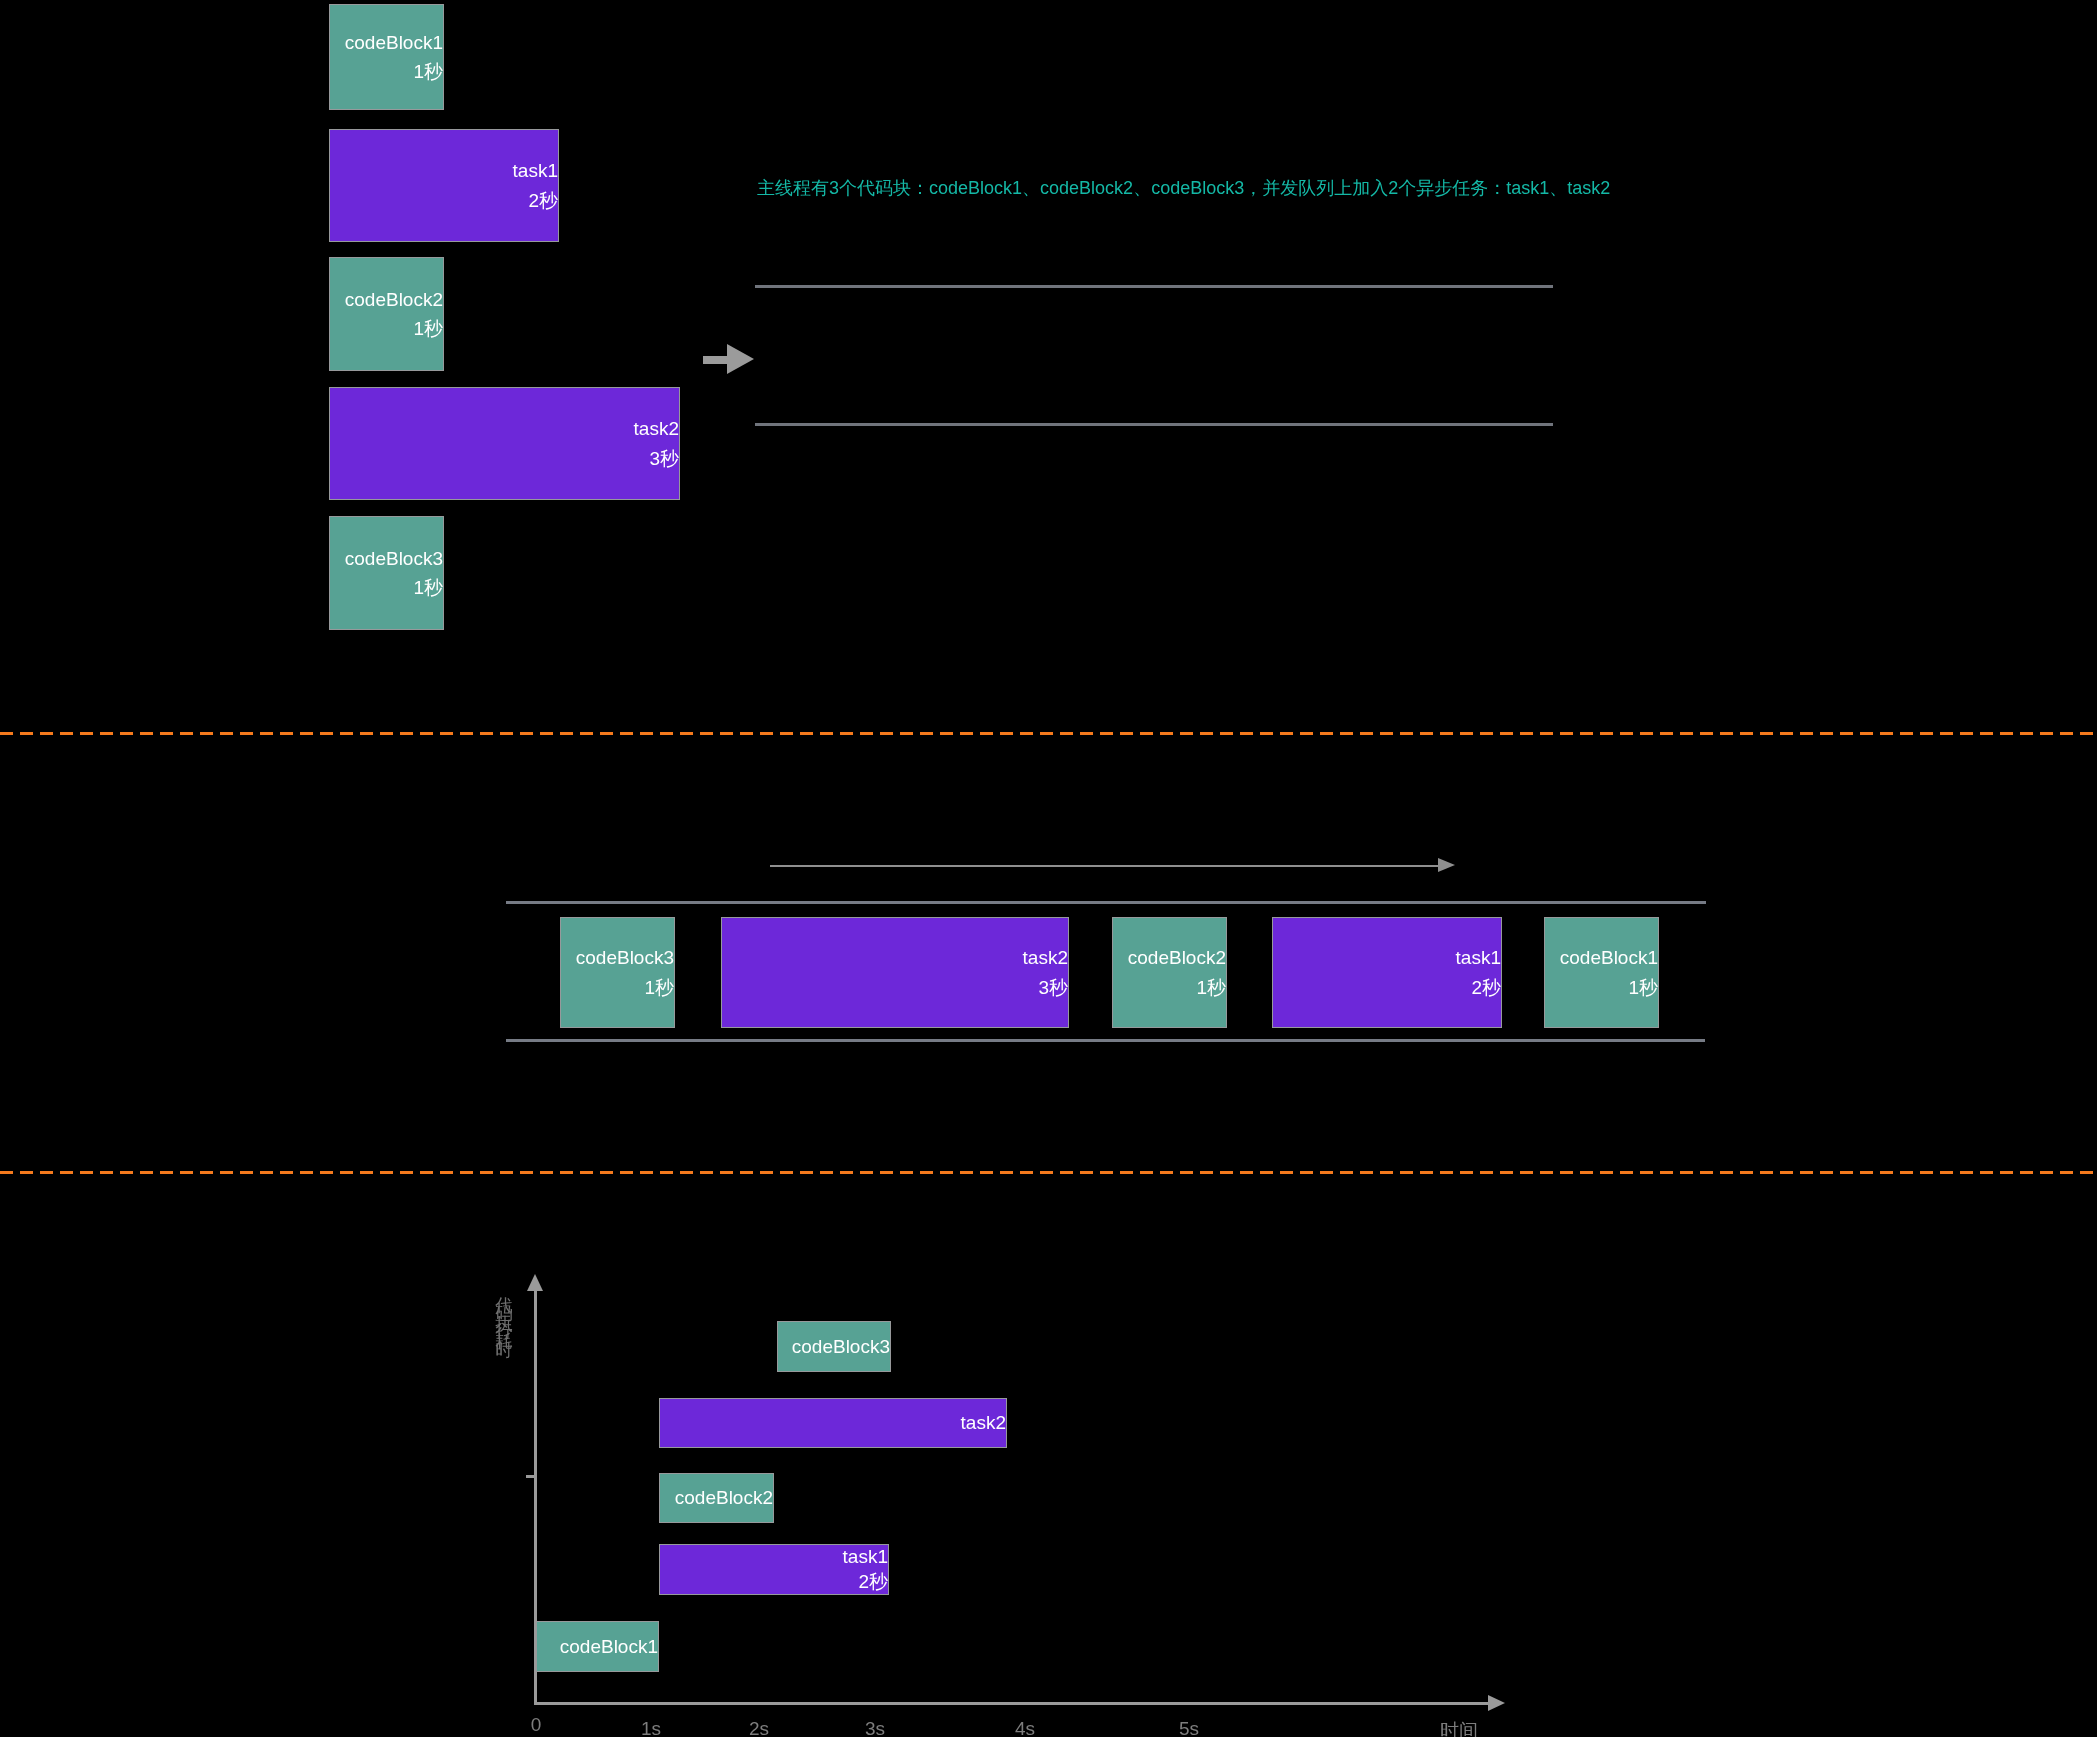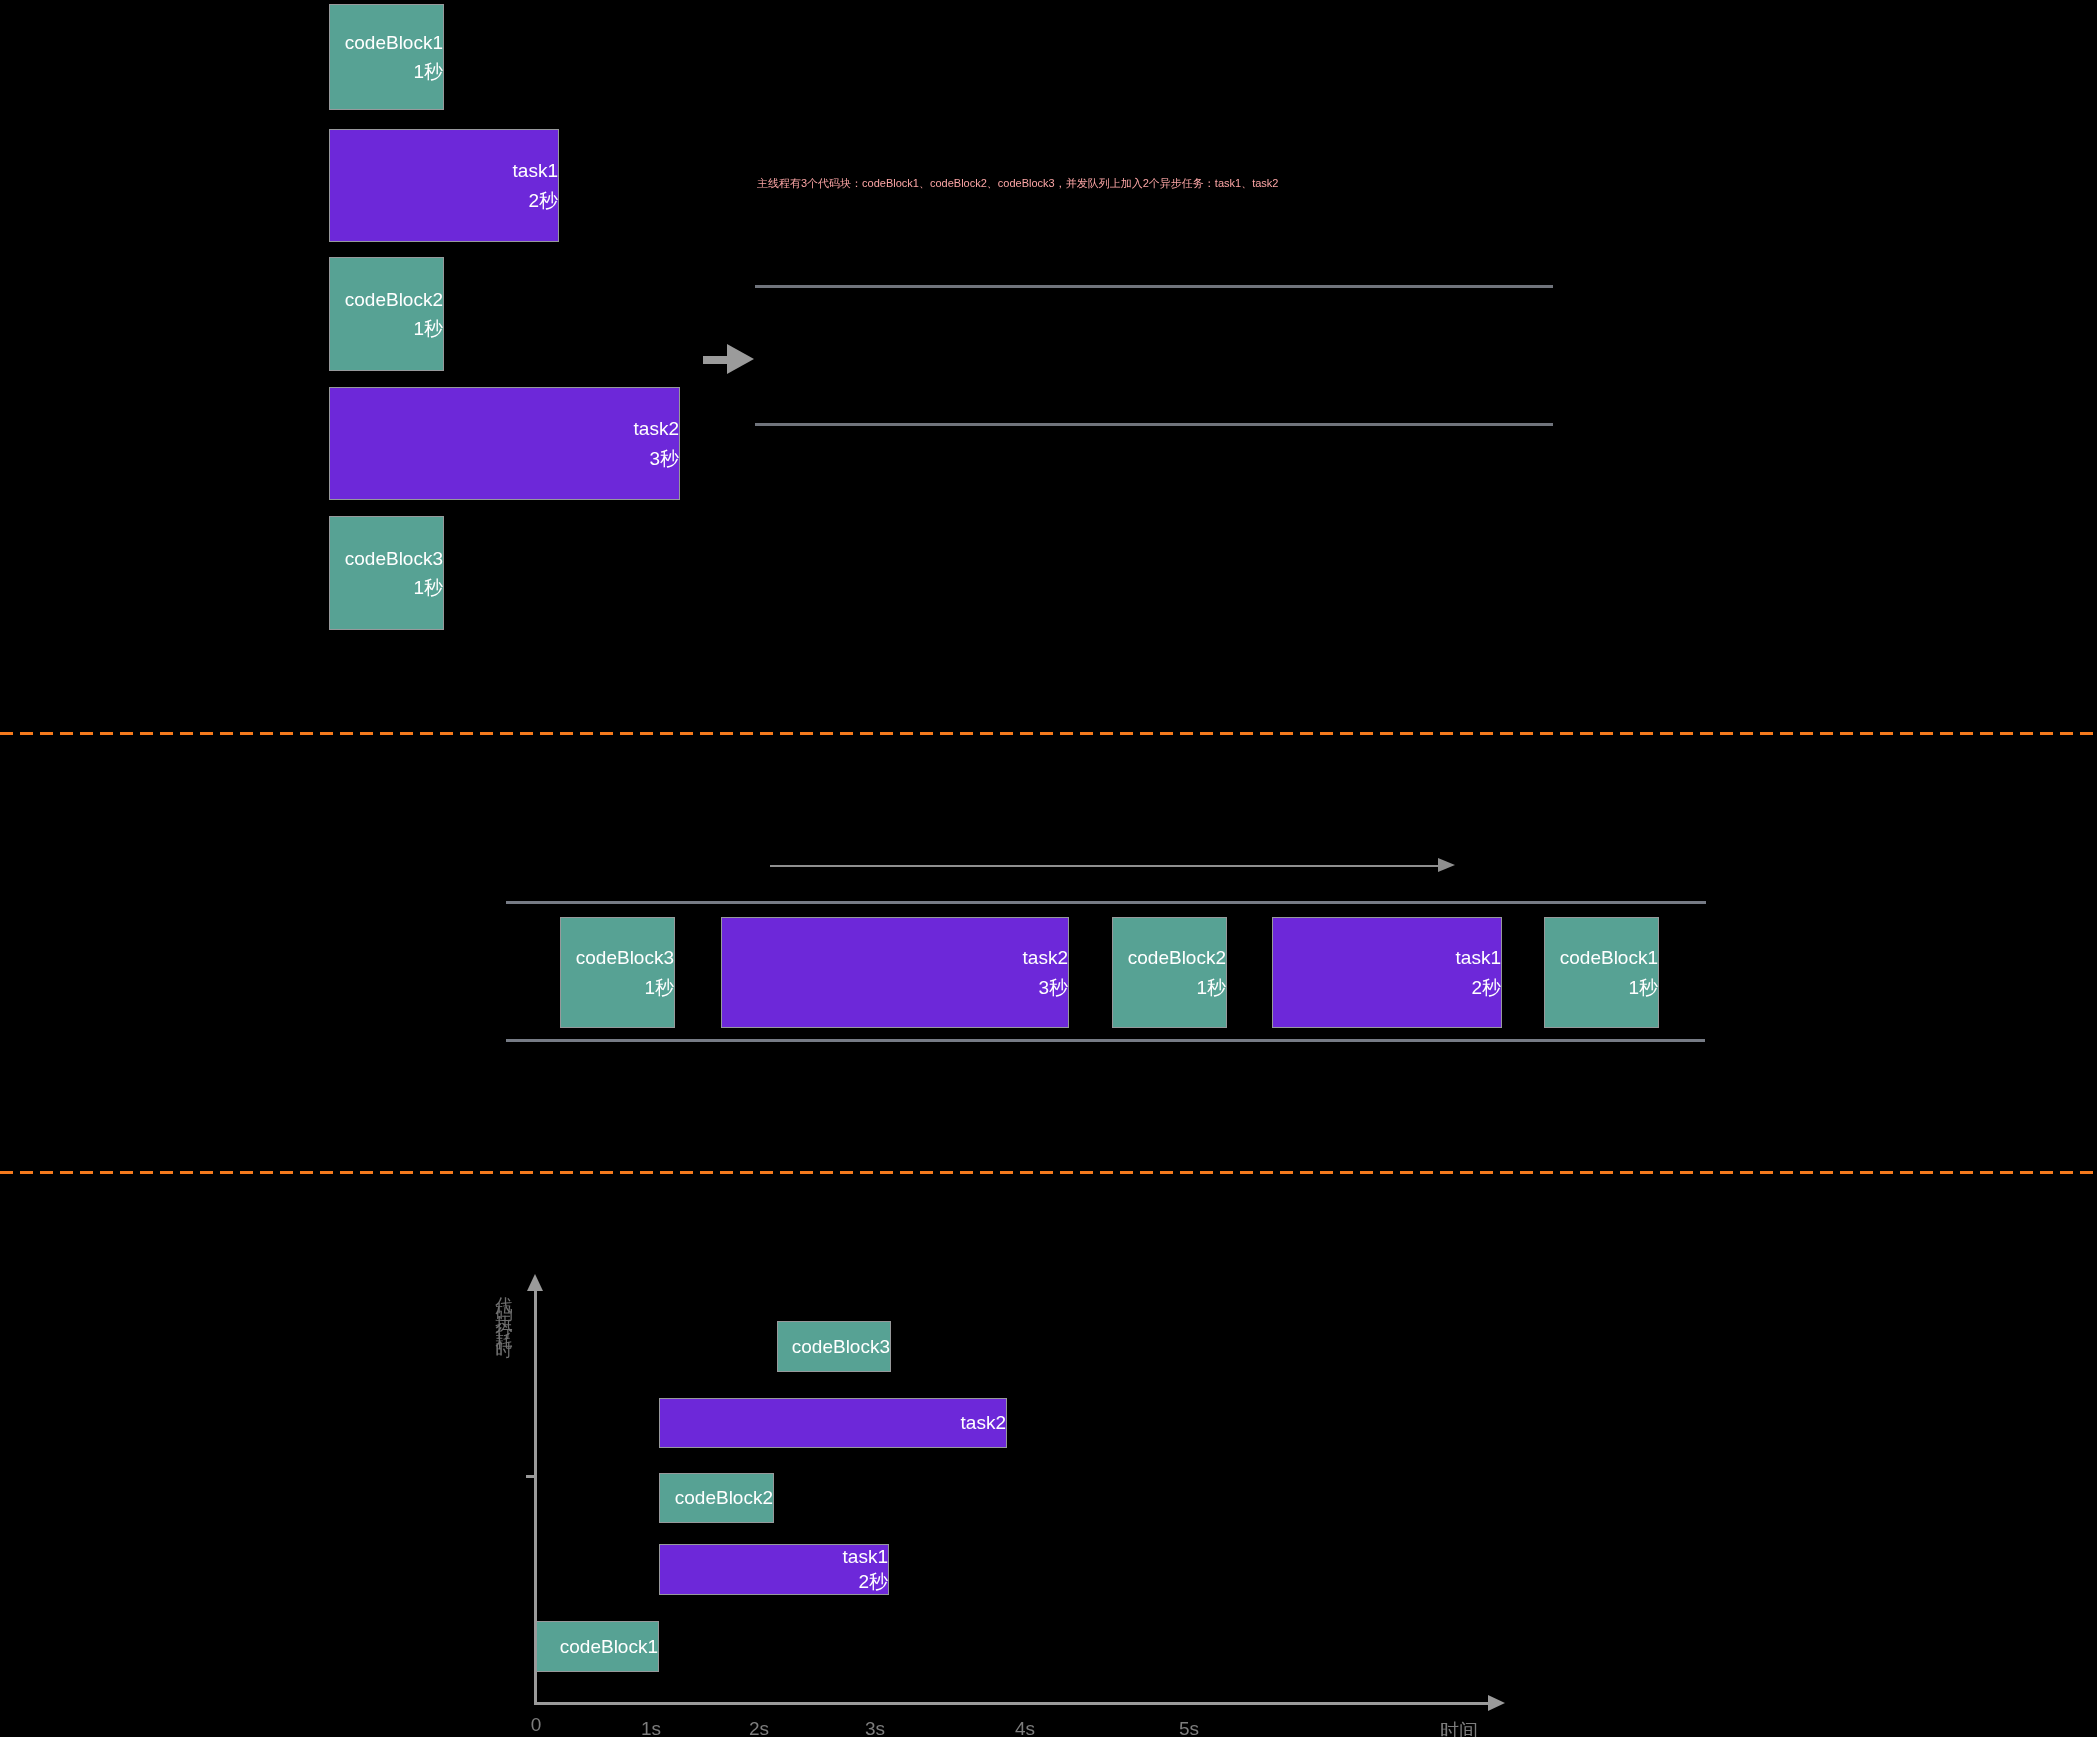--- a/index.html
+++ b/index.html
@@ -13,21 +13,21 @@
   .teal{background:#57a294;}
   .yellow{background:#6d28d9;}
 
   .hline{position:absolute;}
   .slate{background:#70747c;}
   .gray{background:#9a9a9a;}
 
   .orange-dash{position:absolute;left:0;width:2097px;height:3.3px;
     background:repeating-linear-gradient(90deg,#f57a1d 0 12.7px,transparent 12.7px 20px);}
 
-  .desc{position:absolute;color:#fca5a5;font-size:11px;white-space:nowrap;font-weight:500;}
+  .desc{position:absolute;color:#14b8a6;font-size:18px;white-space:nowrap;font-weight:500;}
 
   .arrow-tail{position:absolute;background:#9b9b9b;}
   .tri{position:absolute;width:0;height:0;}
 
   .ylabel{position:absolute;writing-mode:vertical-rl;text-orientation:upright;
           color:#707070;font-size:17.4px;letter-spacing:8.7px;}
   .tick{position:absolute;transform:translateX(-50%);color:#7d7d7d;font-size:19px;}
   .axis-label{position:absolute;color:#7d7d7d;font-size:19px;}
 </style>
 </head>

